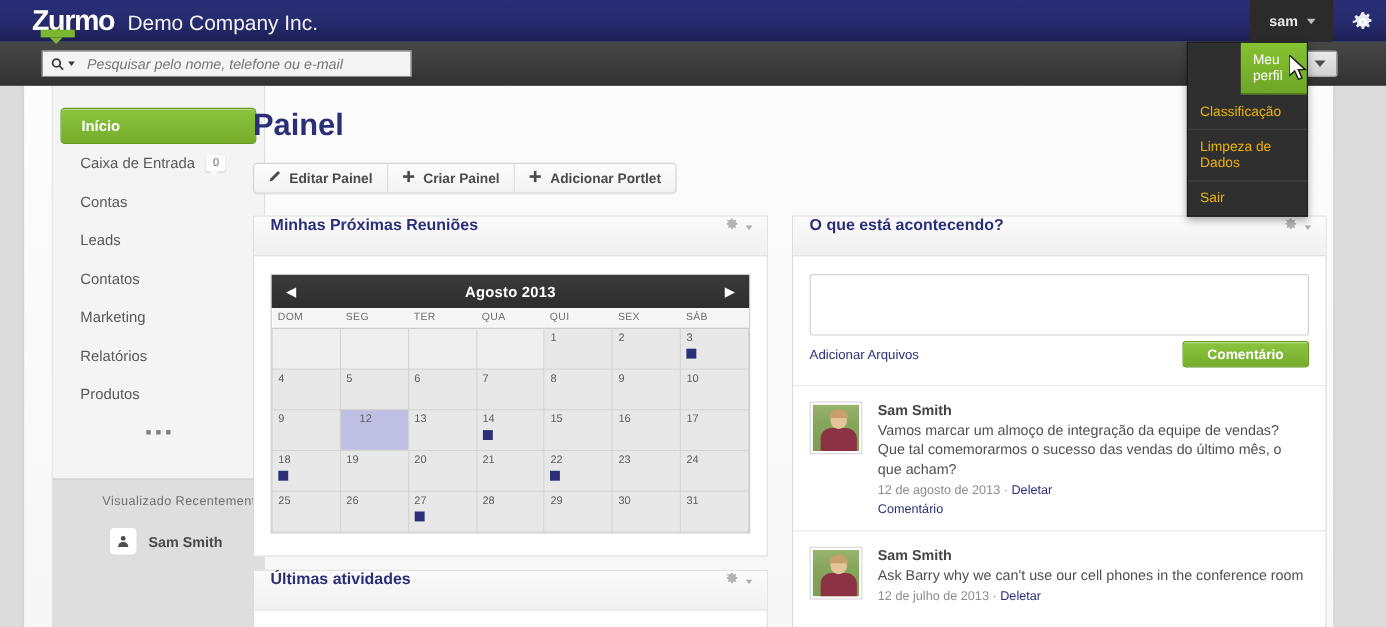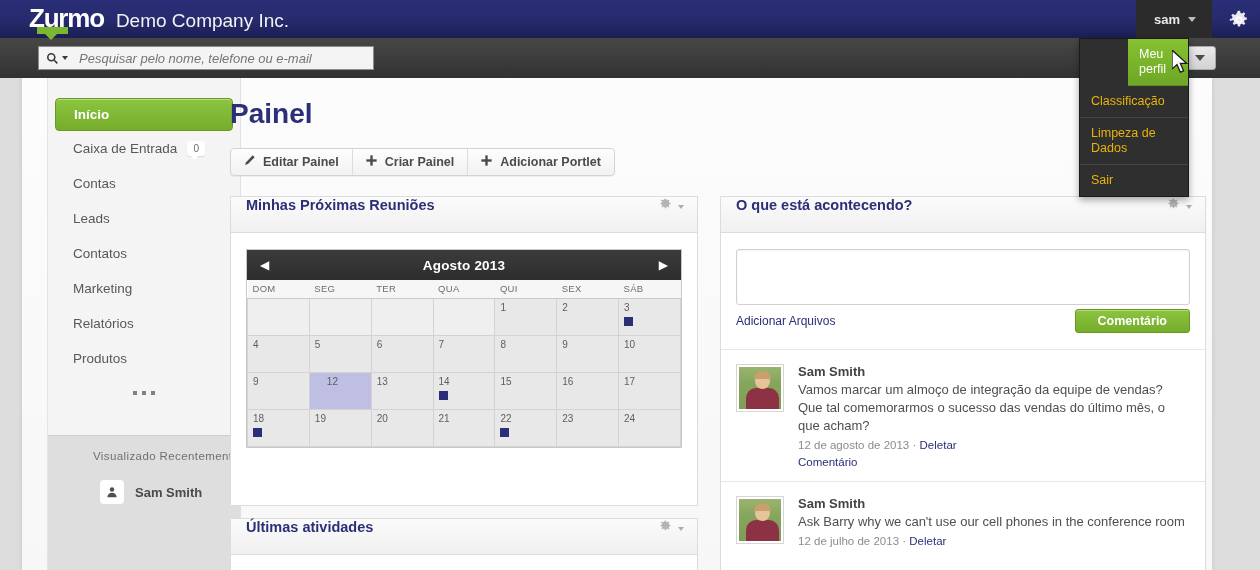--- a/index.html
+++ b/index.html
@@ -573,20 +573,44 @@
                     <div>22</div>
                     <div class="ev-dot"></div>
                   </td>
                   <td>
                     <div>23</div>
                   </td>
                   <td>
                     <div>24</div>
                   </td>
                 </tr>
+                <tr>
+                  <td>
+                    <div>25</div>
+                  </td>
+                  <td>
+                    <div>26</div>
+                  </td>
+                  <td>
+                    <div>27</div>
+                    <div class="ev-dot"></div>
+                  </td>
+                  <td>
+                    <div>28</div>
+                  </td>
+                  <td>
+                    <div>29</div>
+                  </td>
+                  <td>
+                    <div>30</div>
+                  </td>
+                  <td>
+                    <div>31</div>
+                  </td>
+                </tr>
               </tbody>
           </table>
         </div>
       </div>
     </div>
 
     <div class="portlet" id="portlet-activities">
       <div class="portlet-head">
         <span class="portlet-title">Últimas atividades</span>
         <span class="portlet-tools">

